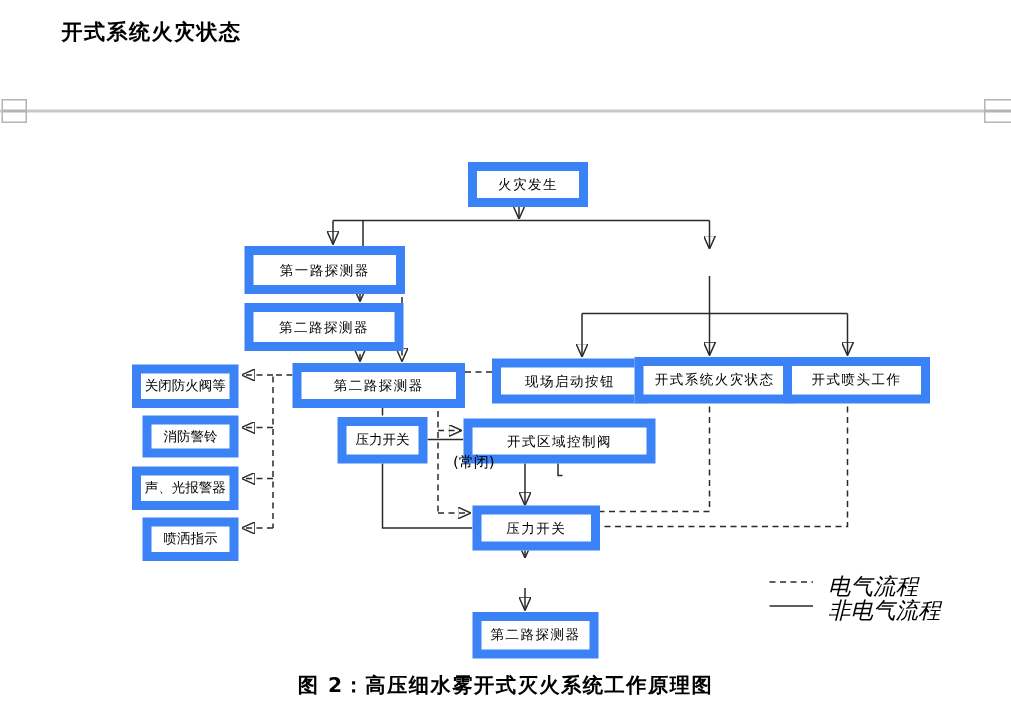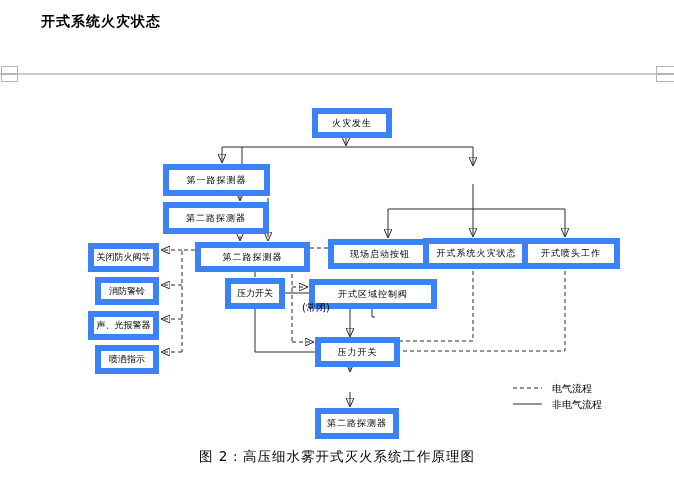--- a/index.html
+++ b/index.html
@@ -10,23 +10,23 @@
   .doc-title{position:absolute;left:41px;top:13px;font-size:14px;font-weight:bold;letter-spacing:1px;white-space:nowrap;}
   .doc-sub{position:absolute;left:40px;top:45px;font-size:14px;white-space:nowrap;}
   .page-rule{position:absolute;left:0;top:73px;width:674px;height:2px;background:#c8c8c8;}
   .pb{position:absolute;background:#fff;border:1px solid #b4b4b4;}
   .fbox{
     position:absolute;background:#fff;border:6px solid #3b82f6;
     display:flex;align-items:center;justify-content:center;
     font-size:9px;letter-spacing:1px;white-space:nowrap;z-index:3;
   }
   .floating-label{position:absolute;font-size:10px;white-space:nowrap;z-index:3;}
-  .legend-label{position:absolute;font-size:10px;white-space:nowrap;z-index:3;}
+  .legend-label{position:absolute;font-size:15px;white-space:nowrap;z-index:3;font-style:italic;}
   .caption{position:absolute;left:0;top:448px;width:674px;text-align:center;
-    font-size:13.5px;font-weight:normal;letter-spacing:1px;}
+    font-size:13.5px;font-weight:bold;letter-spacing:1px;}
   svg#wires{position:absolute;left:0;top:0;z-index:2;}
   svg#wires path{fill:none;stroke:#2a2a2a;stroke-width:1;}
   svg#wires path.d{stroke-dasharray:4 3;}
 </style>
 </head>
 <body>
 
 <div id="page">
 
   <div class="doc-title">开式系统火灾状态</div>

